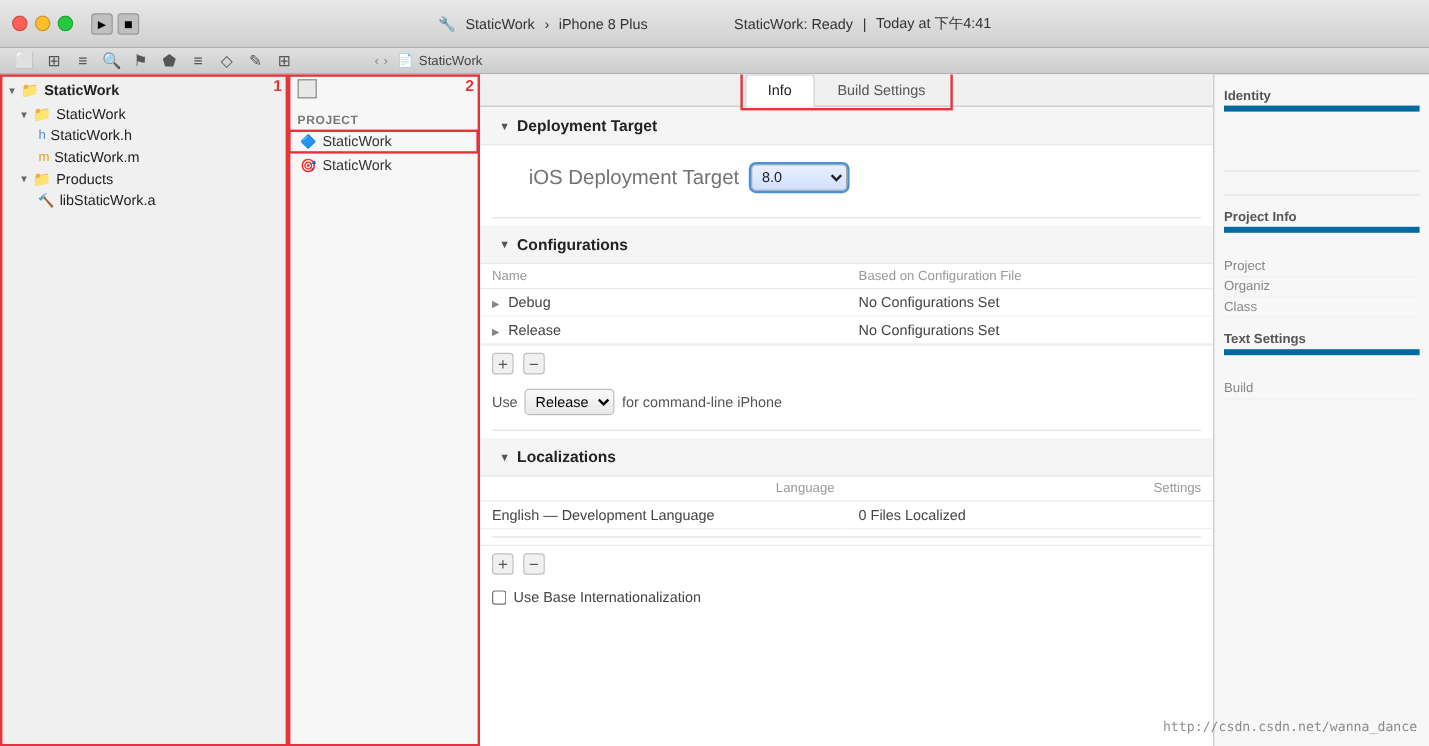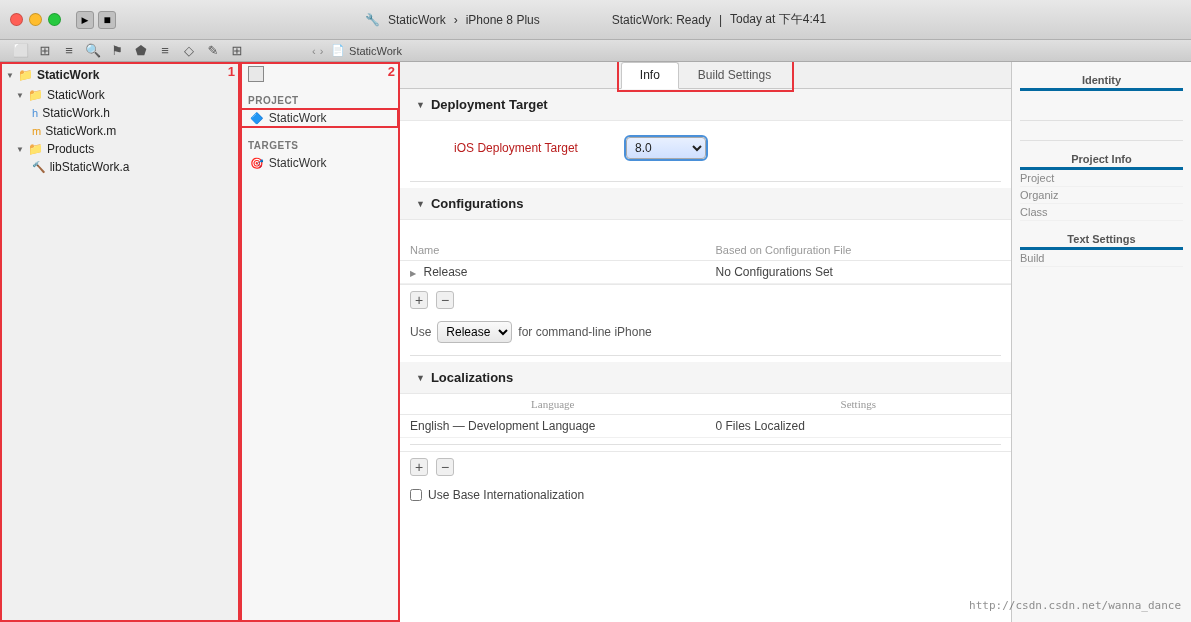--- a/index.html
+++ b/index.html
@@ -208,42 +208,41 @@
       padding: 10px 16px;
     }
     .form-row {
       display: flex;
       align-items: center;
       padding: 6px 0;
       gap: 10px;
     }
     .form-label {
       width: 200px;
-      text-align: center;
-      font-size: 12px;
-      color: #b91c1c;
+      text-align: right;
+      font-size: 17px;
+      color: #737373;
       flex-shrink: 0;
     }
     select.version-select {
       font-size: 12px;
       padding: 2px 4px;
       border: 1px solid #aaa;
       border-radius: 4px;
       background: linear-gradient(to bottom, #e8f0ff, #d0e0ff);
       color: #222;
       min-width: 80px;
       outline: 2px solid #4a90d9;
     }
 
     
     .config-table {
       width: 100%;
       border-collapse: collapse;
       font-size: 12px;
-      margin-top: 20px;
     }
     .config-table th {
       text-align: left;
       padding: 4px 10px;
       font-weight: 400;
       color: #999;
       border-bottom: 1px solid #e8e8e8;
       font-size: 11px;
     }
     .config-table td {
@@ -290,27 +289,26 @@
       background: linear-gradient(to bottom, #fafafa, #e8e8e8);
     }
 
     
     .loc-table {
       width: 100%;
       border-collapse: collapse;
       font-size: 12px;
     }
     .loc-table th {
-      text-align: center;
+      text-align: right;
       padding: 4px 10px;
       font-weight: 400;
       color: #999;
       border-bottom: 1px solid #e8e8e8;
       font-size: 11px;
-      font-family: Liberation Serif, serif;
     }
     .loc-table td {
       padding: 4px 10px;
       border-bottom: 1px solid #f0f0f0;
       color: #444;
     }
     .loc-add-remove {
       display: flex;
       align-items: center;
       padding: 6px 10px;
@@ -339,23 +337,22 @@
       flex-shrink: 0;
       font-size: 11px;
       padding: 8px;
       overflow-y: auto;
     }
     .right-section-header {
       font-weight: 700;
       color: #555;
       font-size: 11px;
       padding: 4px 0 2px;
-      border-bottom: 3px solid #0369a1;
-      margin-bottom: 0;
-      text-align: center;
+      border-bottom: 5px solid #0369a1;
+      margin-bottom: 20px;
     }
     .right-row {
       display: flex;
       justify-content: space-between;
       padding: 2px 0;
       color: #555;
       font-size: 11px;
       border-bottom: 1px solid #f0f0f0;
     }
     .right-label {
@@ -494,21 +491,20 @@
         <div style="padding:4px 8px;">
           <span style="display:inline-block;width:16px;height:16px;border:1px solid #888;background:#e8e8e8;"></span>
         </div>
 
         <div class="navigator-section">PROJECT</div>
         <div class="navigator-item nav-red-box">
           <span style="font-size:11px;">🔷</span>
           <span>StaticWork</span>
         </div>
 
-        <div class="navigator-section" style="margin-top:6px;">TARGETS</div>
         <div class="navigator-item">
           <span style="font-size:11px;">🎯</span>
           <span>StaticWork</span>
         </div>
       </div>
 
       <div class="detail-panel">
 
         <div class="tab-bar">
           <div style="flex:1;"></div>
@@ -549,20 +545,27 @@
             <span>Configurations</span>
           </div>
           <table class="config-table">
             <thead>
               <tr>
                 <th style="width:50%;">Name</th>
                 <th>Based on Configuration File</th>
               </tr>
             </thead>
             <tbody>
+              <tr>
+                <td>
+                  <span class="expand-arrow">▶</span>
+                  <span>Debug</span>
+                </td>
+                <td>No Configurations Set</td>
+              </tr>
               <tr>
                 <td>
                   <span class="expand-arrow">▶</span>
                   <span>Release</span>
                 </td>
                 <td>No Configurations Set</td>
               </tr>
             </tbody>
           </table>
           <div class="config-add-remove">

